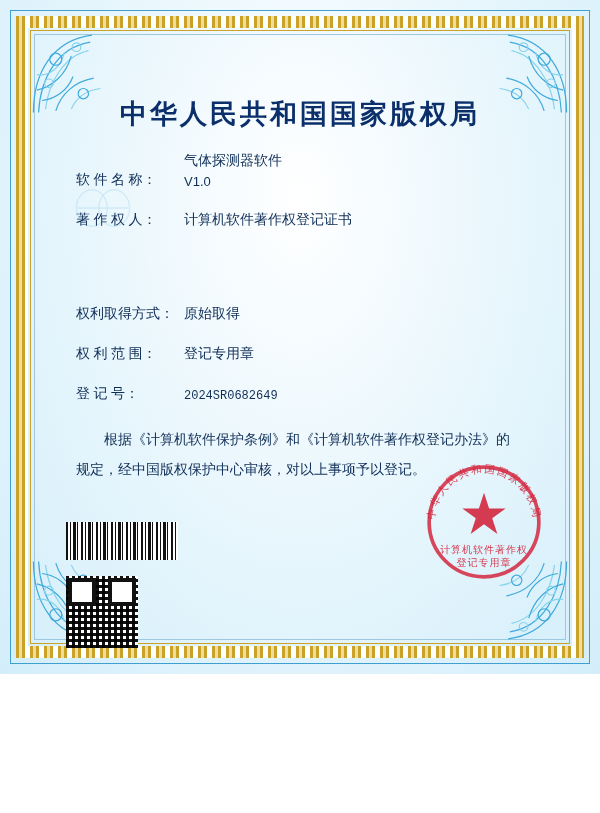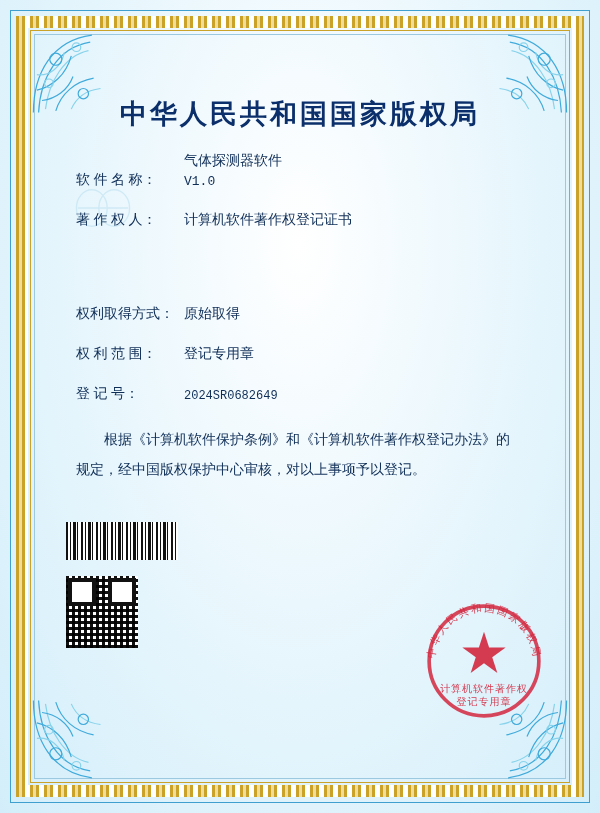--- a/index.html
+++ b/index.html
@@ -10,21 +10,21 @@
   body {
     width: 600px;
     height: 813px;
     font-family: "Liberation Serif", serif;
     overflow: hidden;
   }
 
   .certificate {
     position: relative;
     width: 600px;
-    height: 813px;
+    height: 674px;
     box-sizing: border-box;
     background:
       radial-gradient(ellipse at 50% 30%, #ffffff 0%, #eaf7fd 45%, #d3eefa 100%);
   }
 
   
   .outer-frame {
     position: absolute;
     left: 10px; top: 10px; right: 10px; bottom: 10px;
     border: 1px solid #3f9fcf;
@@ -131,21 +131,21 @@
     letter-spacing: 0px;
     color: #0f2e57;
   }
   .field-value {
     flex: 1;
     color: #0f2e57;
   }
   .field-value .sub {
     display: block;
     margin-top: 4px;
-    font-family: Liberation Mono, monospace;
+    font-family: Liberation Sans, sans-serif;
     font-size: 13px;
   }
   .field-value.mono {
     font-family: Liberation Mono, monospace;
     font-size: 12px;
   }
 
   .gap-block { height: 54px; }
 
   .statement {

